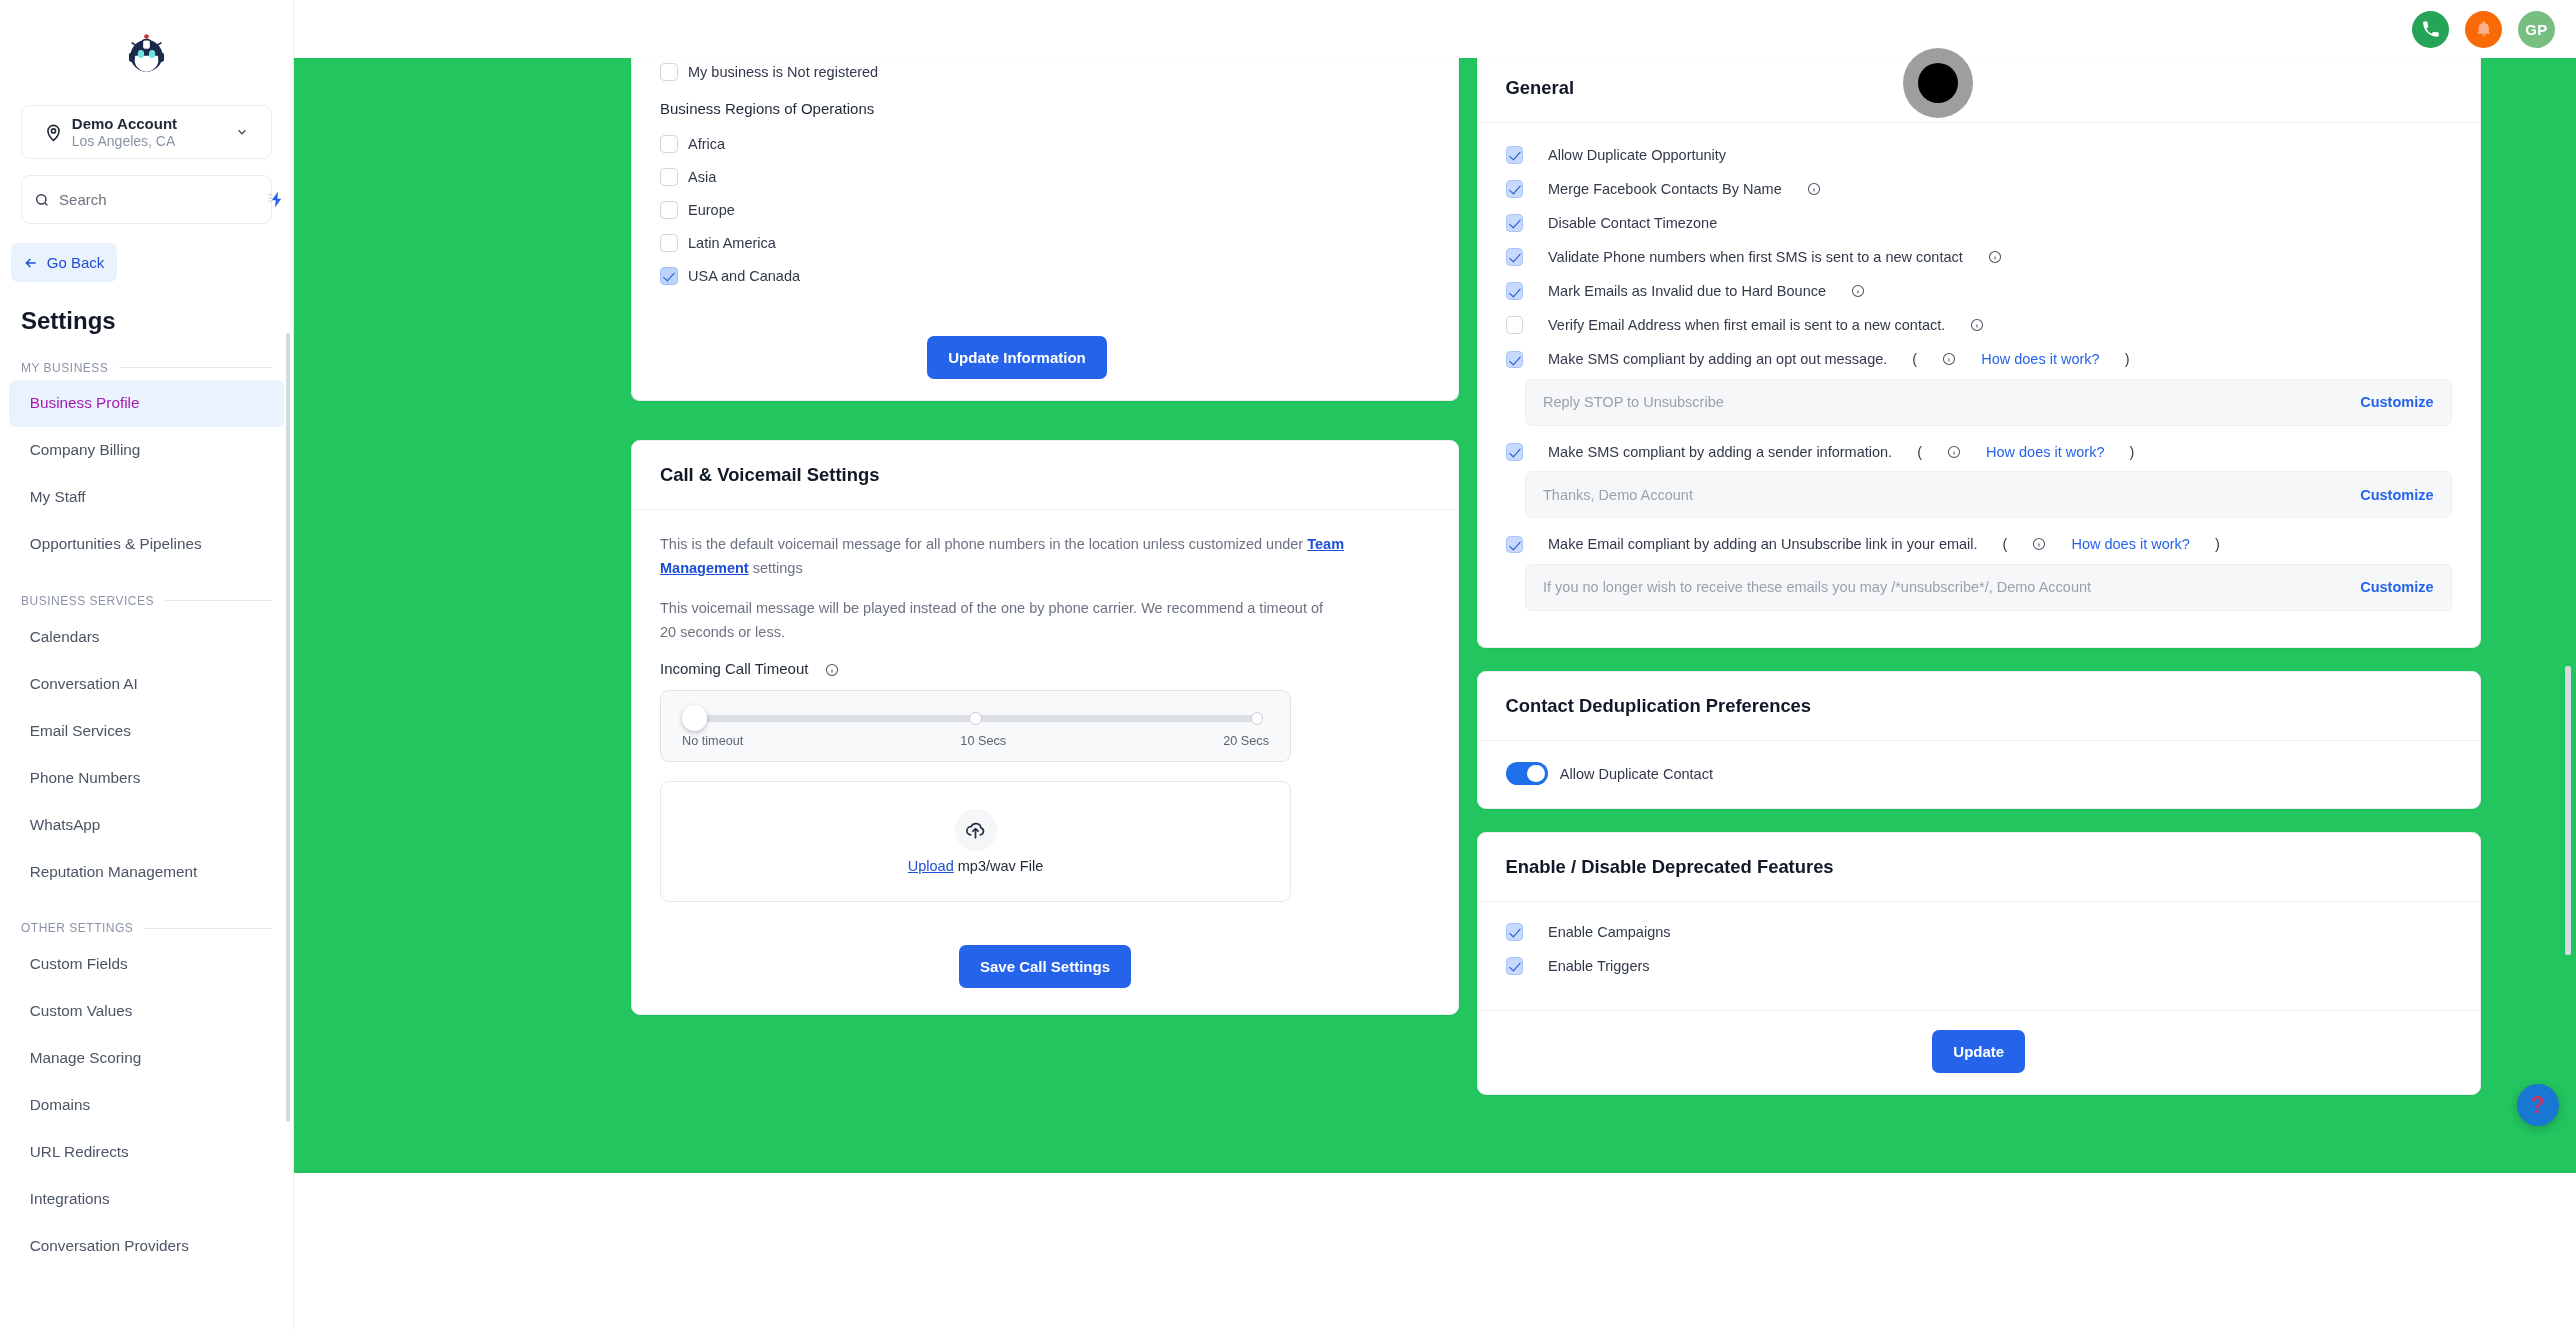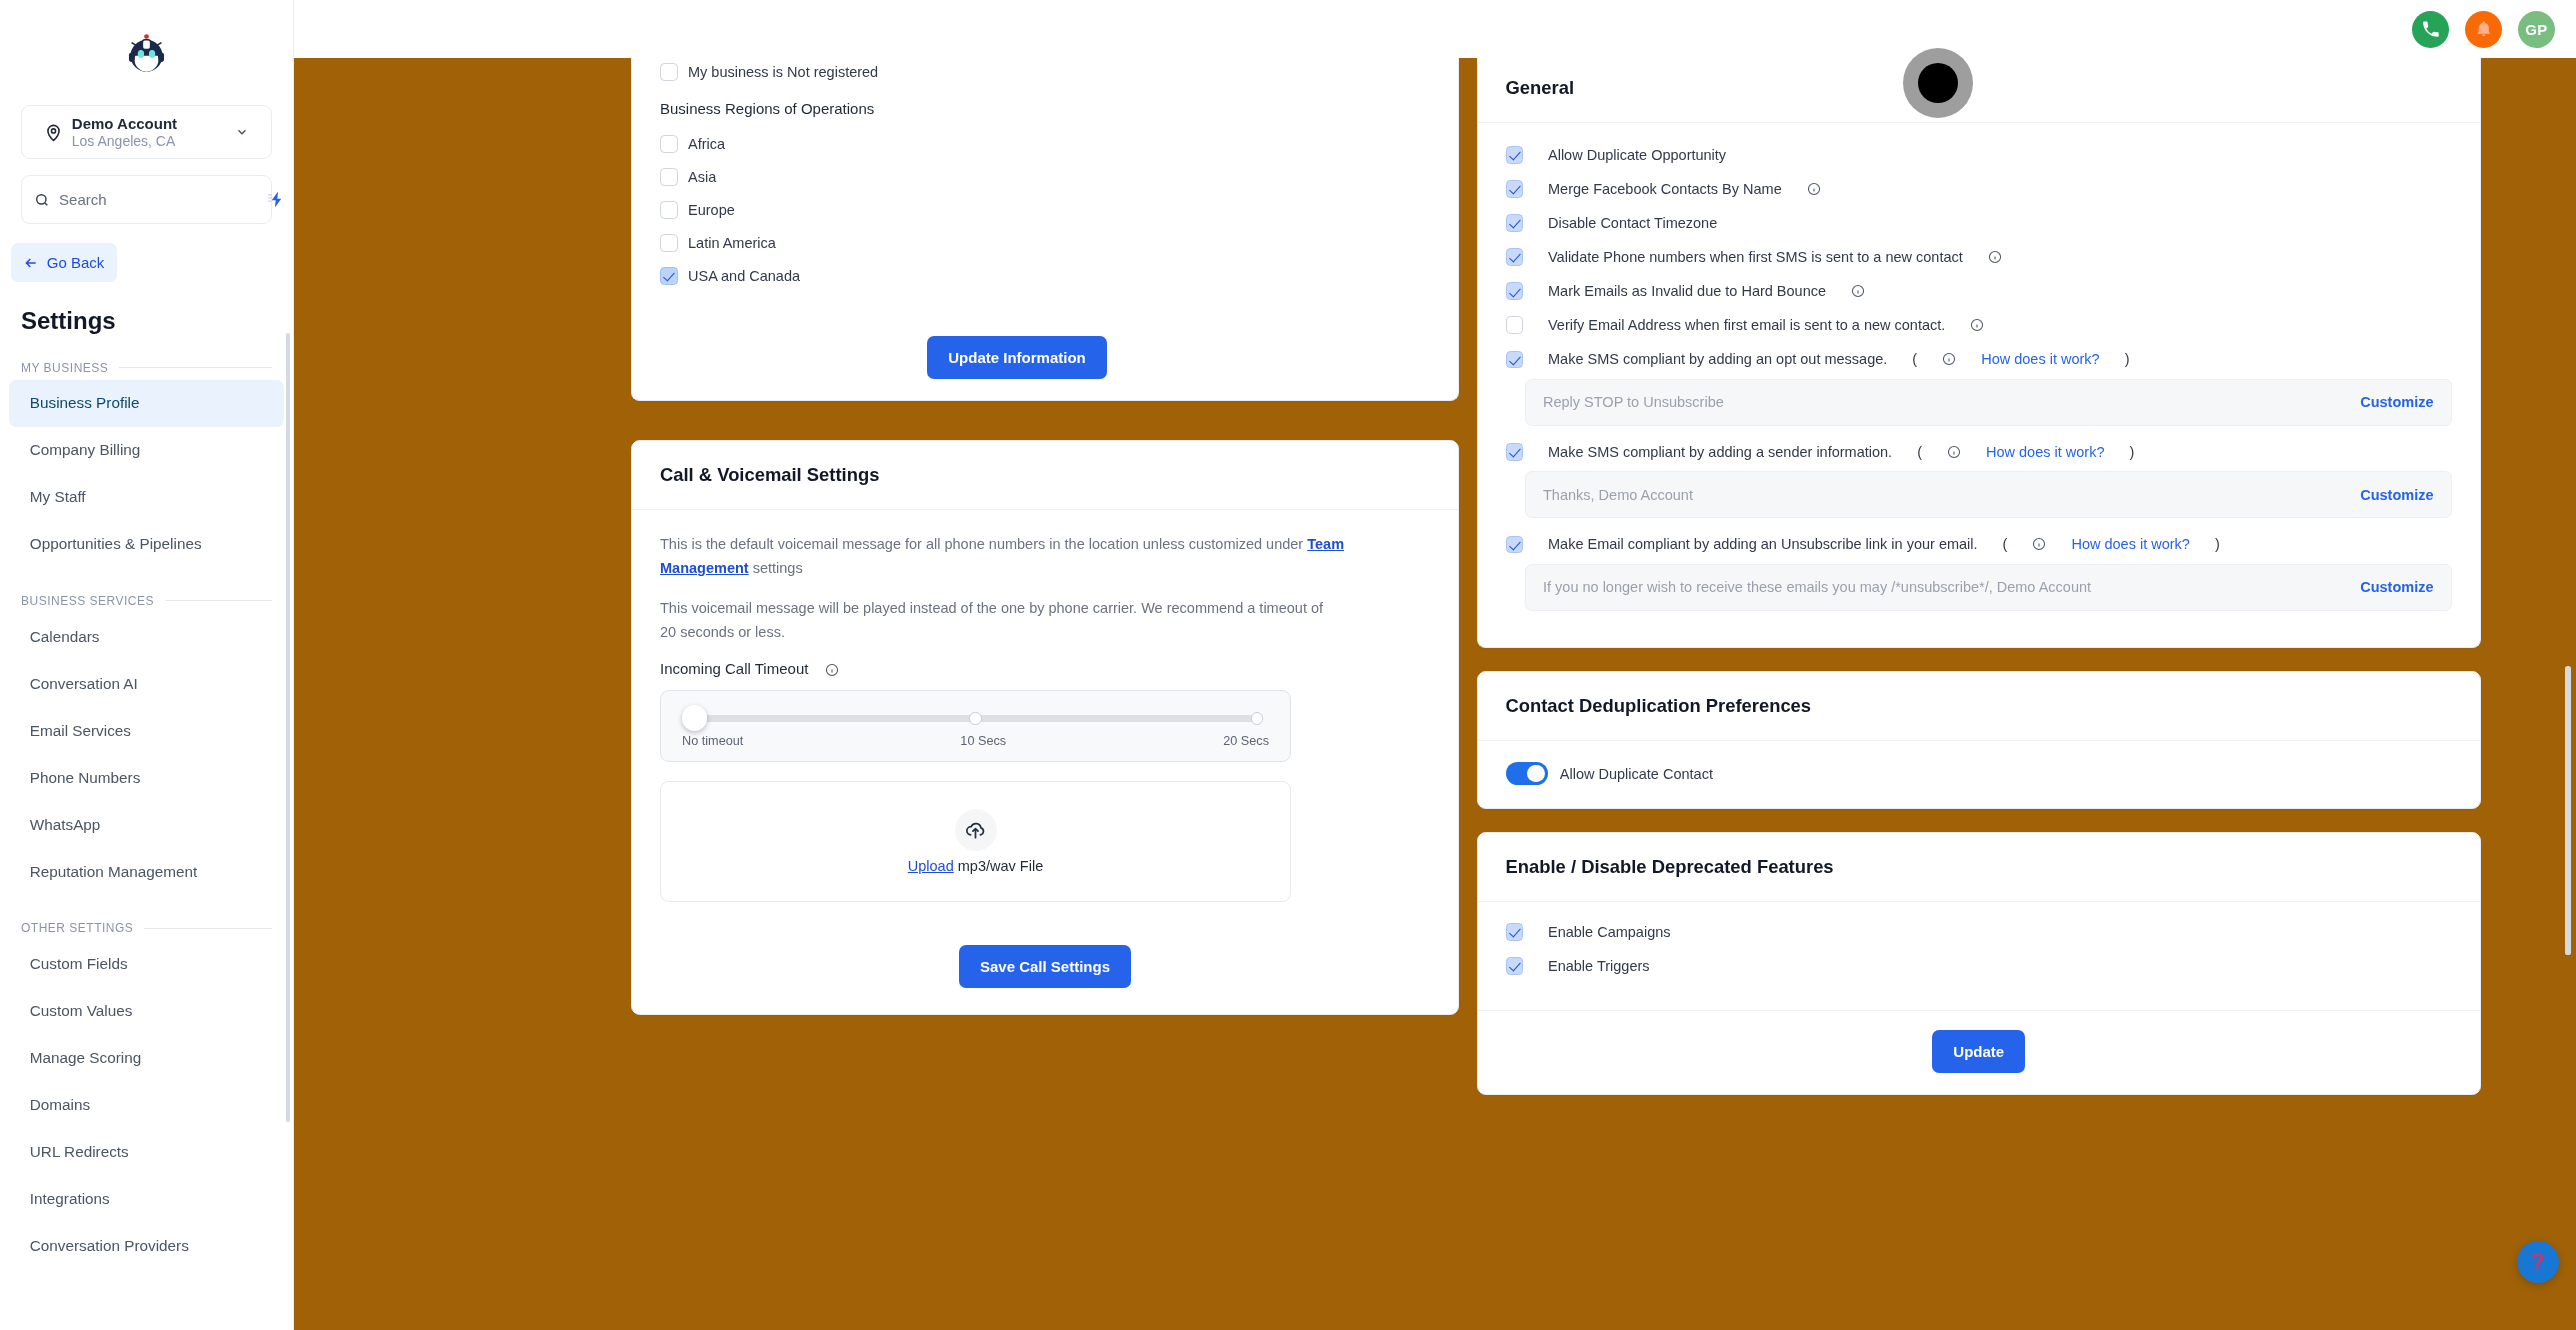--- a/index.html
+++ b/index.html
@@ -54,29 +54,29 @@
   .sec-head {
     display: flex; align-items: center; gap: 10.5px; margin: 26px 21px 5.3px;
     color: #8a94a6; font-size: 12px; letter-spacing: 0.5px;
   }
   .sec-head .rule { flex: 1 1 auto; height: 0.9px; background: #e5e7eb; }
 
   .nav-item {
     height: 47px; display: flex; align-items: center; padding: 0 21px;
     font-size: 15.3px; color: #4b5563; border-radius: 7px; margin: 0 8.8px;
   }
-  .nav-item.active { background: #eaf2fe; color: #0c4a6e; font-weight: 500; }
+  .nav-item.active { background: #eaf2fe; color: #a21caf; font-weight: 500; }
 
   .sb-scroll {
     position: absolute; right: 2.6px; top: 333px; width: 4.4px; height: 789px;
     background: #d5d9e0; border-radius: 2.6px;
   }
 
   
-  .main { flex: 1 1 auto; position: relative; background: #a16207; height: 1330px; overflow: hidden; }
+  .main { flex: 1 1 auto; position: relative; background: #22c55e; height: 1173px; overflow: hidden; }
   .topbar { height: 58px; background: #fff; display: flex; align-items: center; justify-content: flex-end; padding-right: 21px; gap: 16px; }
   .circ { width: 37px; height: 37px; border-radius: 50%; display: flex; align-items: center; justify-content: center; }
   .circ.green { background: #25a356; }
   .circ.orange { background: #f96a06; }
   .circ.avatar { background: #78be81; color: #fff; font-size: 15px; font-weight: 600; letter-spacing: 0.4px; }
 
   .columns { display: flex; gap: 0; padding: 0 0 0 0; position: relative; }
   .col-left { width: 1165px; flex: 0 0 1165px; padding-left: 337px; }
   .col-right { flex: 1 1 auto; padding-left: 17.5px; padding-right: 95px; }
 

